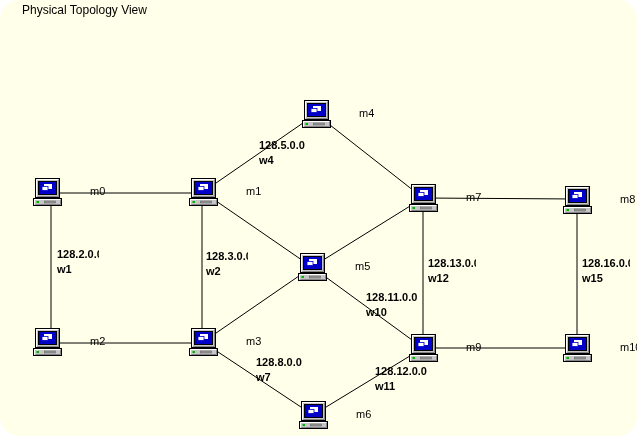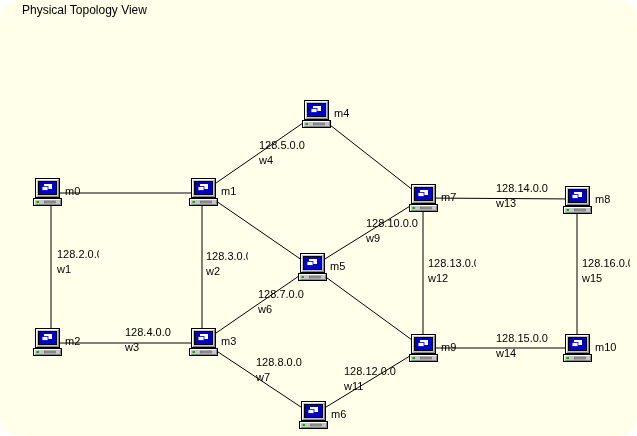--- a/index.html
+++ b/index.html
@@ -10,22 +10,22 @@
     font-size:11px; color:#000;border-radius:19px;
   }
   .title {
     position:absolute; left:22px; top:3px;
     font-size:12px; white-space:nowrap;
   }
   svg.links { position:absolute; left:0; top:0; width:637px; height:436px; }
   svg.links line { stroke:#000; stroke-width:1; }
   .node { position:absolute; width:33px; height:29px; }
   .node svg.pc { position:absolute; left:0; top:0; width:33px; height:29px; }
-  .node .nlabel { position:absolute; left:34px; top:7px; white-space:nowrap; }
-  .elabel { position:absolute; line-height:15px; white-space:nowrap; }
+  .node .nlabel { position:absolute; left:59px; top:7px; white-space:nowrap; }
+  .elabel { position:absolute; line-height:15px; white-space:nowrap;font-weight:bold; }
   .elabel .net, .elabel .wire { display:block; }
   .clip-short { overflow:hidden; width:42px; height:15px; }
   .clip-long  { overflow:hidden; width:48px; height:15px; }
   .defs-holder { position:absolute; width:0; height:0; overflow:hidden; }
 </style>
 </head>
 <body>
 
 <div class="canvas">
 
@@ -69,55 +69,39 @@
   </svg>
 
   <div class="elabel" style="left:57px;top:247px">
     <span class="net clip-short">128.2.0.0</span>
     <span class="wire">w1</span>
   </div>
   <div class="elabel" style="left:206px;top:249px">
     <span class="net clip-short">128.3.0.0</span>
     <span class="wire">w2</span>
   </div>
-  <div class="elabel" style="left:125px;top:325px">
-    <span class="net">128.4.0.0</span>
-    <span class="wire">w3</span>
-  </div>
   <div class="elabel" style="left:259px;top:138px">
     <span class="net">128.5.0.0</span>
     <span class="wire">w4</span>
-  </div>
-  <div class="elabel" style="left:258px;top:287px">
-    <span class="net">128.7.0.0</span>
-    <span class="wire">w6</span>
   </div>
   <div class="elabel" style="left:256px;top:355px">
     <span class="net">128.8.0.0</span>
     <span class="wire">w7</span>
   </div>
-  <div class="elabel" style="left:366px;top:216px">
-    <span class="net">128.10.0.0</span>
-    <span class="wire">w9</span>
+  <div class="elabel" style="left:366px;top:290px">
+    <span class="net">128.11.0.0</span>
+    <span class="wire">w10</span>
   </div>
-  <div class="elabel" style="left:344px;top:364px">
+  <div class="elabel" style="left:375px;top:364px">
     <span class="net">128.12.0.0</span>
     <span class="wire">w11</span>
   </div>
   <div class="elabel" style="left:428px;top:256px">
     <span class="net clip-long">128.13.0.0</span>
     <span class="wire">w12</span>
-  </div>
-  <div class="elabel" style="left:496px;top:181px">
-    <span class="net">128.14.0.0</span>
-    <span class="wire">w13</span>
-  </div>
-  <div class="elabel" style="left:496px;top:331px">
-    <span class="net">128.15.0.0</span>
-    <span class="wire">w14</span>
   </div>
   <div class="elabel" style="left:582px;top:256px">
     <span class="net clip-long">128.16.0.0</span>
     <span class="wire">w15</span>
   </div>
 
   <div class="node" style="left:31px;top:178px">
     <svg class="pc">
         <use href="#pc-icon"></use>
       </svg>

